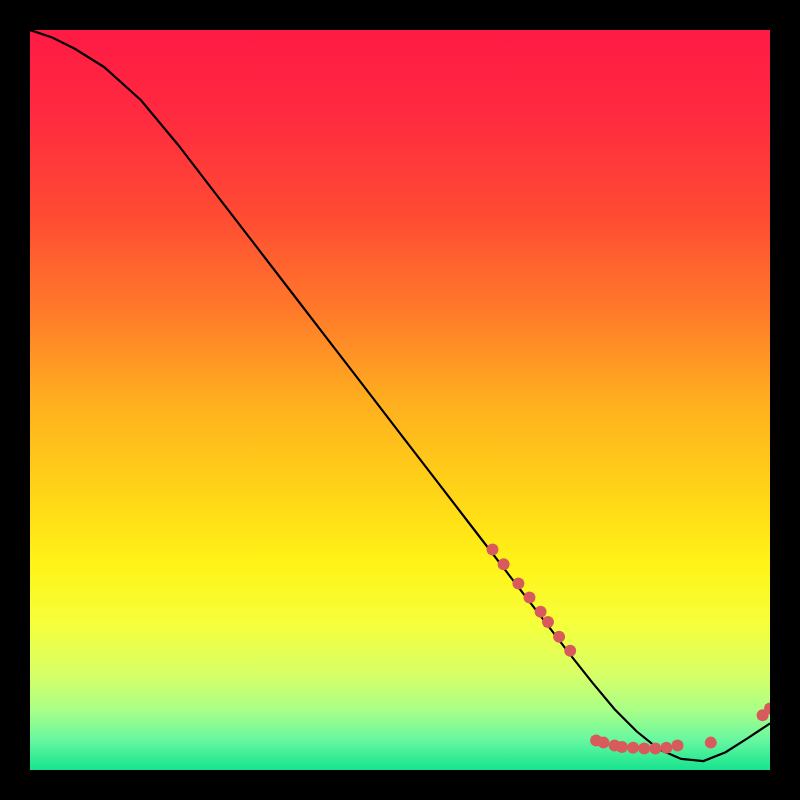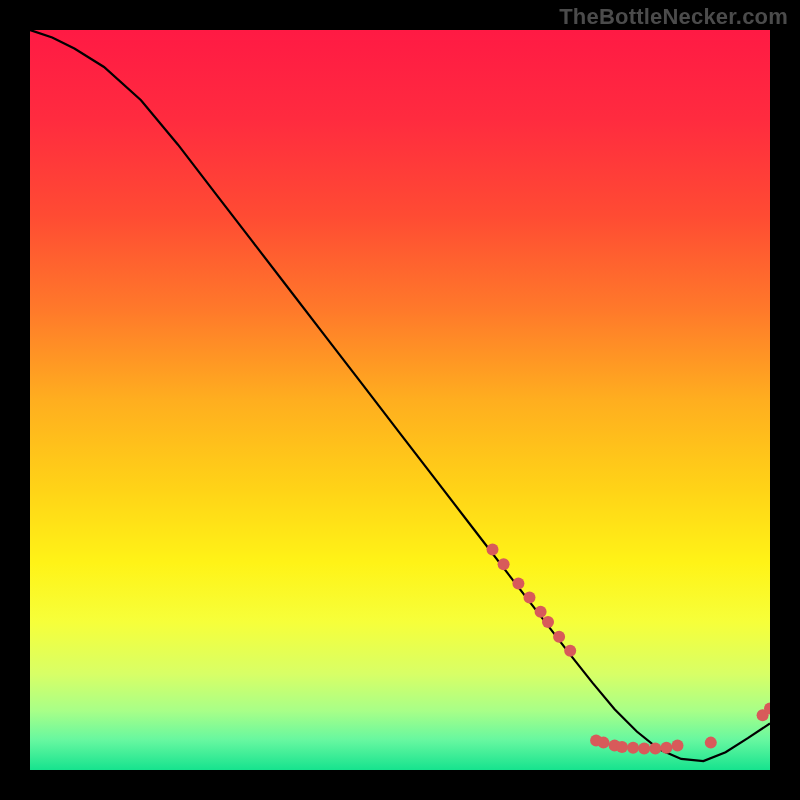--- a/index.html
+++ b/index.html
@@ -34,21 +34,20 @@
     height: 740px;
   }
   .plot svg {
     display: block;
   }
 </style>
 </head>
 <body>
 
 <div class="stage">
-  <div class="watermark">TheBottleNecker.com</div>
 
   <div class="plot">
     <svg id="chart-svg" width="740" height="740" viewBox="0 0 740 740">
       <defs>
         <linearGradient id="bg-grad" x1="0" y1="0" x2="0" y2="1">
             <stop offset="0.0%" stop-color="#ff1a44"></stop>
             <stop offset="12.0%" stop-color="#ff2b3f"></stop>
             <stop offset="25.0%" stop-color="#ff4b33"></stop>
             <stop offset="38.0%" stop-color="#ff7a2a"></stop>
             <stop offset="50.0%" stop-color="#ffae1f"></stop>

